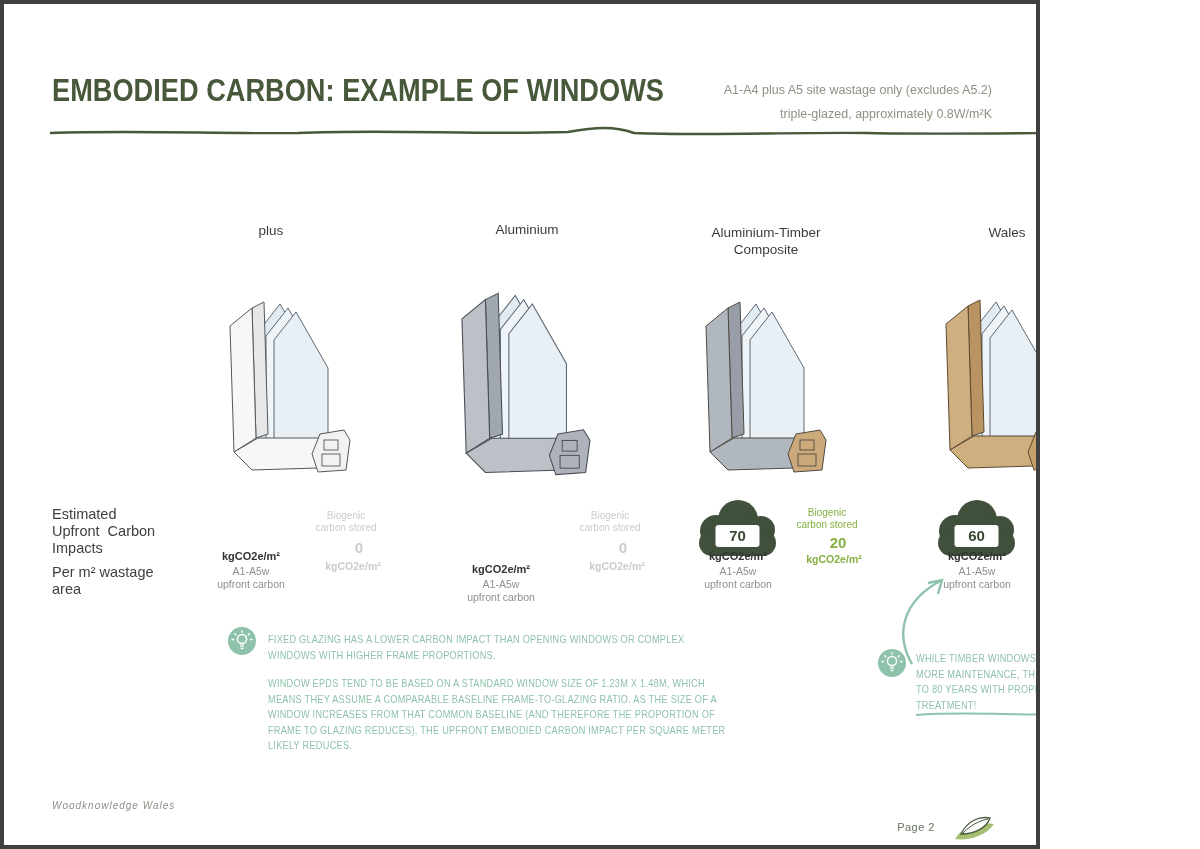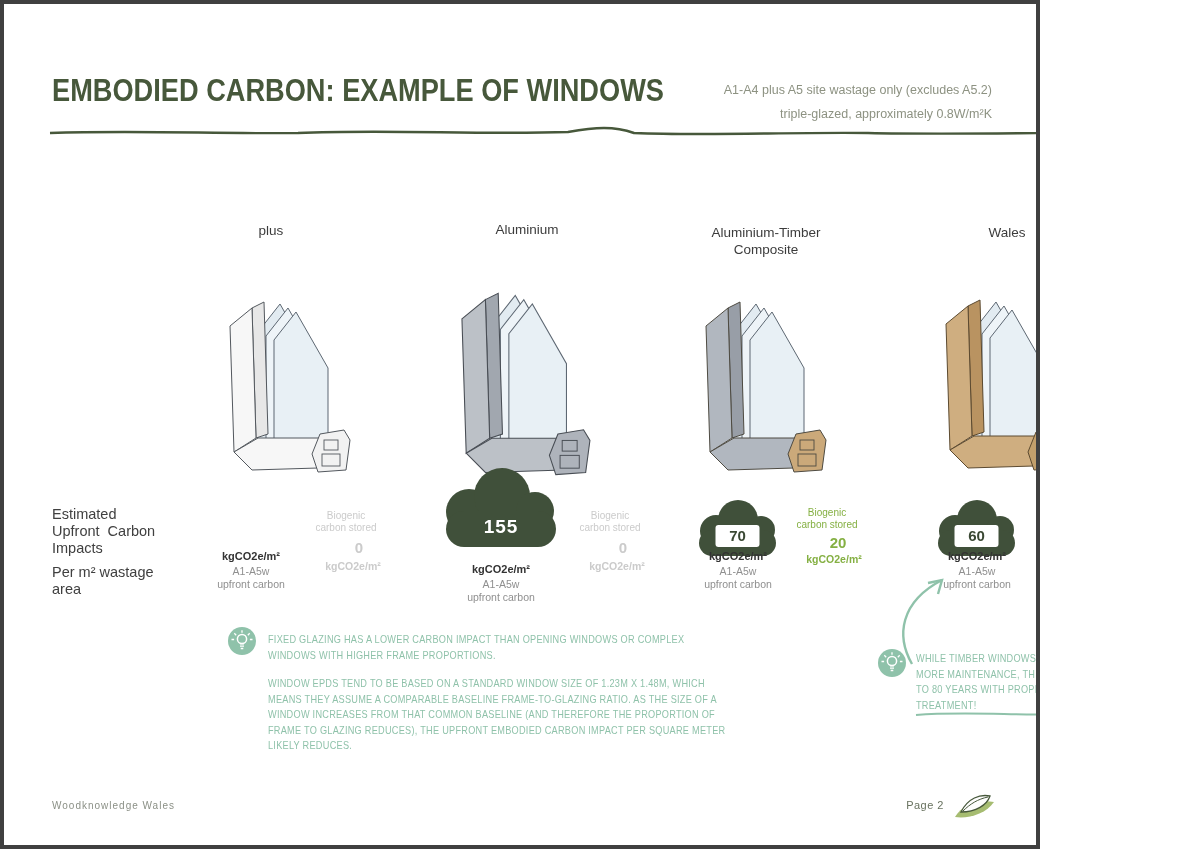--- a/index.html
+++ b/index.html
@@ -59,22 +59,22 @@
   .leaf-stroke { fill:none; stroke-width:1.7; }
   
   .bulb { position:absolute; }
   .bulb-bg { fill:#8fc2aa; }
   .note {
     position:absolute; color:#8fc2aa; font-size:10.8px; line-height:15.5px;
     letter-spacing:.3px; transform:scaleX(.85); transform-origin:left top;
   }
   .annot { position:absolute; }
   
-  .footer-left { position:absolute; left:48px; top:796px; font-size:10px; letter-spacing:1px; color:#8b9086; }
-  .footer-right { position:absolute; right:40px; top:786px; display:flex; align-items:center; gap:8px; }
+  .footer-left { position:absolute; left:48px; top:796px; font-size:10px; letter-spacing:1px; color:#8b9086;font-style:italic; }
+  .footer-right { position:absolute; right:40px; top:808px; display:flex; align-items:center; gap:17px; }
   .footer-page { font-size:11px; color:#68725f; letter-spacing:.5px; }
 </style>
 </head>
 <body>
 
 <svg width="0" height="0" style="position:absolute" aria-hidden="true">
   <defs>
     <symbol id="sym-window" viewBox="0 0 150 190">
       <polygon class="wg1" points="42,46 64,18 96,74 96,146 42,158"></polygon>
       <polygon class="wg2" points="50,50 72,22 104,78 104,150 50,162"></polygon>
@@ -157,26 +157,20 @@
     <div>Per m² wastage</div>
     <div>area</div>
   </div>
 
   <div class="cl-labels" style="left:185px; top:546px;">
     <div class="cl-unit">kgCO2e/m²</div>
     <div class="cl-stage">A1-A5w</div>
     <div class="cl-stage">upfront carbon</div>
   </div>
 
-  <div class="cloud" style="left:432px; top:463px;">
-    <svg width="130" height="92" viewBox="0 0 130 92">
-      <use href="#sym-cloud-b"></use>
-      <text class="cloud-num-big" x="65" y="66">155</text>
-    </svg>
-  </div>
   <div class="cl-labels" style="left:435px; top:559px;">
     <div class="cl-unit">kgCO2e/m²</div>
     <div class="cl-stage">A1-A5w</div>
     <div class="cl-stage">upfront carbon</div>
   </div>
 
   <div class="cloud" style="left:686px; top:494px;text-align:center;">
     <svg width="95" height="66" viewBox="0 0 95 66">
       <use href="#sym-cloud-s"></use>
       <rect x="25.5" y="27" width="44" height="22" rx="3" fill="#ffffff"></rect>

